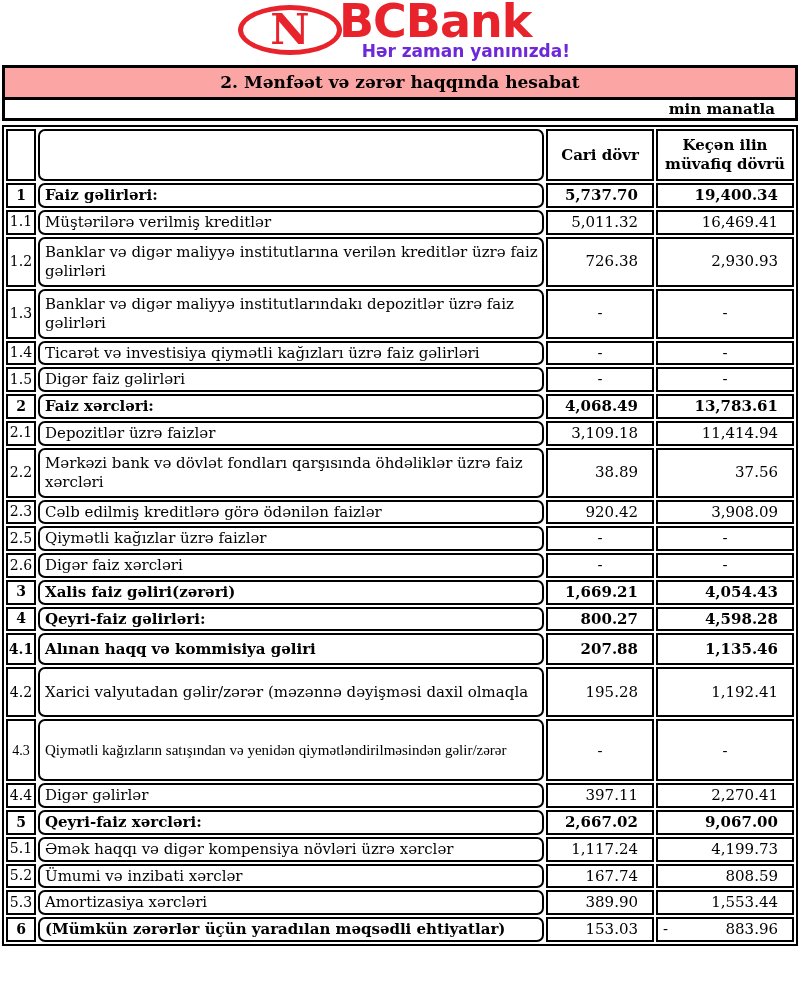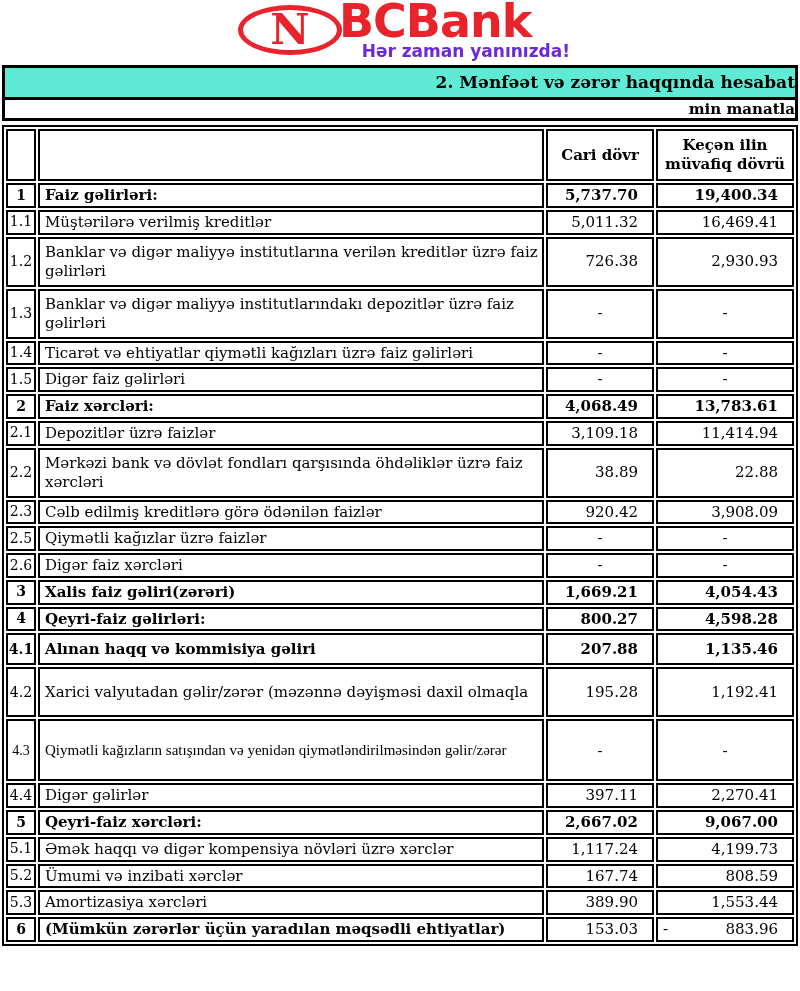--- a/index.html
+++ b/index.html
@@ -11,32 +11,32 @@
              border:5px solid #e8232b;border-radius:50%;text-align:center;}
   .logo-n{font-family:"DejaVu Serif",serif;font-weight:bold;font-size:43px;
           line-height:38px;color:#e8232b;}
   .logo-word{position:absolute;left:339px;top:-6px;font-family:"DejaVu Sans","Liberation Sans",sans-serif;
              font-weight:bold;font-size:46px;color:#e8232b;letter-spacing:-1px;}
   .logo-slogan{position:absolute;left:320px;top:41px;width:250px;text-align:right;
                font-family:"DejaVu Sans","Liberation Sans",sans-serif;
                font-weight:bold;font-size:17px;color:#6d28d9;}
 
   
-  .band{margin:1px 2px 0;border:3px solid #000;border-bottom:none;background:#5eead4;
-        height:29px;line-height:29px;text-align:right;font-weight:bold;font-size:17px;}
+  .band{margin:1px 2px 0;border:3px solid #000;border-bottom:none;background:#fca5a5;
+        height:29px;line-height:29px;text-align:center;font-weight:bold;font-size:17px;}
   .unitrow{margin:0 2px;border:3px solid #000;height:18px;line-height:18px;
-           text-align:right;font-weight:bold;font-size:15px;padding-right:0;}
+           text-align:right;font-weight:bold;font-size:15px;padding-right:20px;}
 
   
   table{margin:4px 2px 0;width:796px;border-collapse:separate;border-spacing:2px;
         border:2px solid #000;table-layout:fixed;}
   td{border:2px solid #000;vertical-align:middle;font-size:15px;line-height:1.25;
      padding:1px 3px;overflow:hidden;}
   td.no{text-align:center;font-size:14px;padding:1px 0;}
-  td.lbl{padding-left:5px;}
+  td.lbl{padding-left:5px;border-radius:7px;}
   td.num{text-align:right;padding-right:14px;position:relative;}
   td.c{text-align:center;padding-right:3px;}
   .sgn{position:absolute;left:5px;top:50%;transform:translateY(-50%);}
   tr.b td{font-weight:bold;}
   tr td.reg{font-weight:normal;}
   tr.hd td{height:46px;text-align:center;font-weight:bold;border:2px solid #000;}
   tr.s td{height:18px;}
   tr.tall td{height:44px;}
   tr.xtall td{height:56px;font-family:Liberation Serif, serif;}
   tr.m td{height:26px;font-weight:bold;}
@@ -94,21 +94,21 @@
 
   <tr class="tall">
     <td class="no">1.3</td>
     <td class="lbl">Banklar və digər maliyyə institutlarındakı depozitlər üzrə faiz gəlirləri</td>
     <td class="num c"><span>-</span></td>
     <td class="num c"><span>-</span></td>
   </tr>
 
   <tr class="s">
     <td class="no">1.4</td>
-    <td class="lbl">Ticarət və ehtiyatlar qiymətli kağızları üzrə faiz gəlirləri</td>
+    <td class="lbl">Ticarət və investisiya qiymətli kağızları üzrə faiz gəlirləri</td>
     <td class="num c"><span>-</span></td>
     <td class="num c"><span>-</span></td>
   </tr>
 
   <tr class="s">
     <td class="no">1.5</td>
     <td class="lbl">Digər faiz gəlirləri</td>
     <td class="num c"><span>-</span></td>
     <td class="num c"><span>-</span></td>
   </tr>
@@ -124,21 +124,21 @@
     <td class="no">2.1</td>
     <td class="lbl">Depozitlər üzrə faizlər</td>
     <td class="num"><span>3,109.18</span></td>
     <td class="num"><span>11,414.94</span></td>
   </tr>
 
   <tr class="tall">
     <td class="no">2.2</td>
     <td class="lbl">Mərkəzi bank və dövlət fondları qarşısında öhdəliklər üzrə faiz xərcləri</td>
     <td class="num"><span>38.89</span></td>
-    <td class="num"><span>22.88</span></td>
+    <td class="num"><span>37.56</span></td>
   </tr>
 
   <tr class="s">
     <td class="no">2.3</td>
     <td class="lbl">Cəlb edilmiş kreditlərə görə ödənilən faizlər</td>
     <td class="num"><span>920.42</span></td>
     <td class="num"><span>3,908.09</span></td>
   </tr>
 
 

